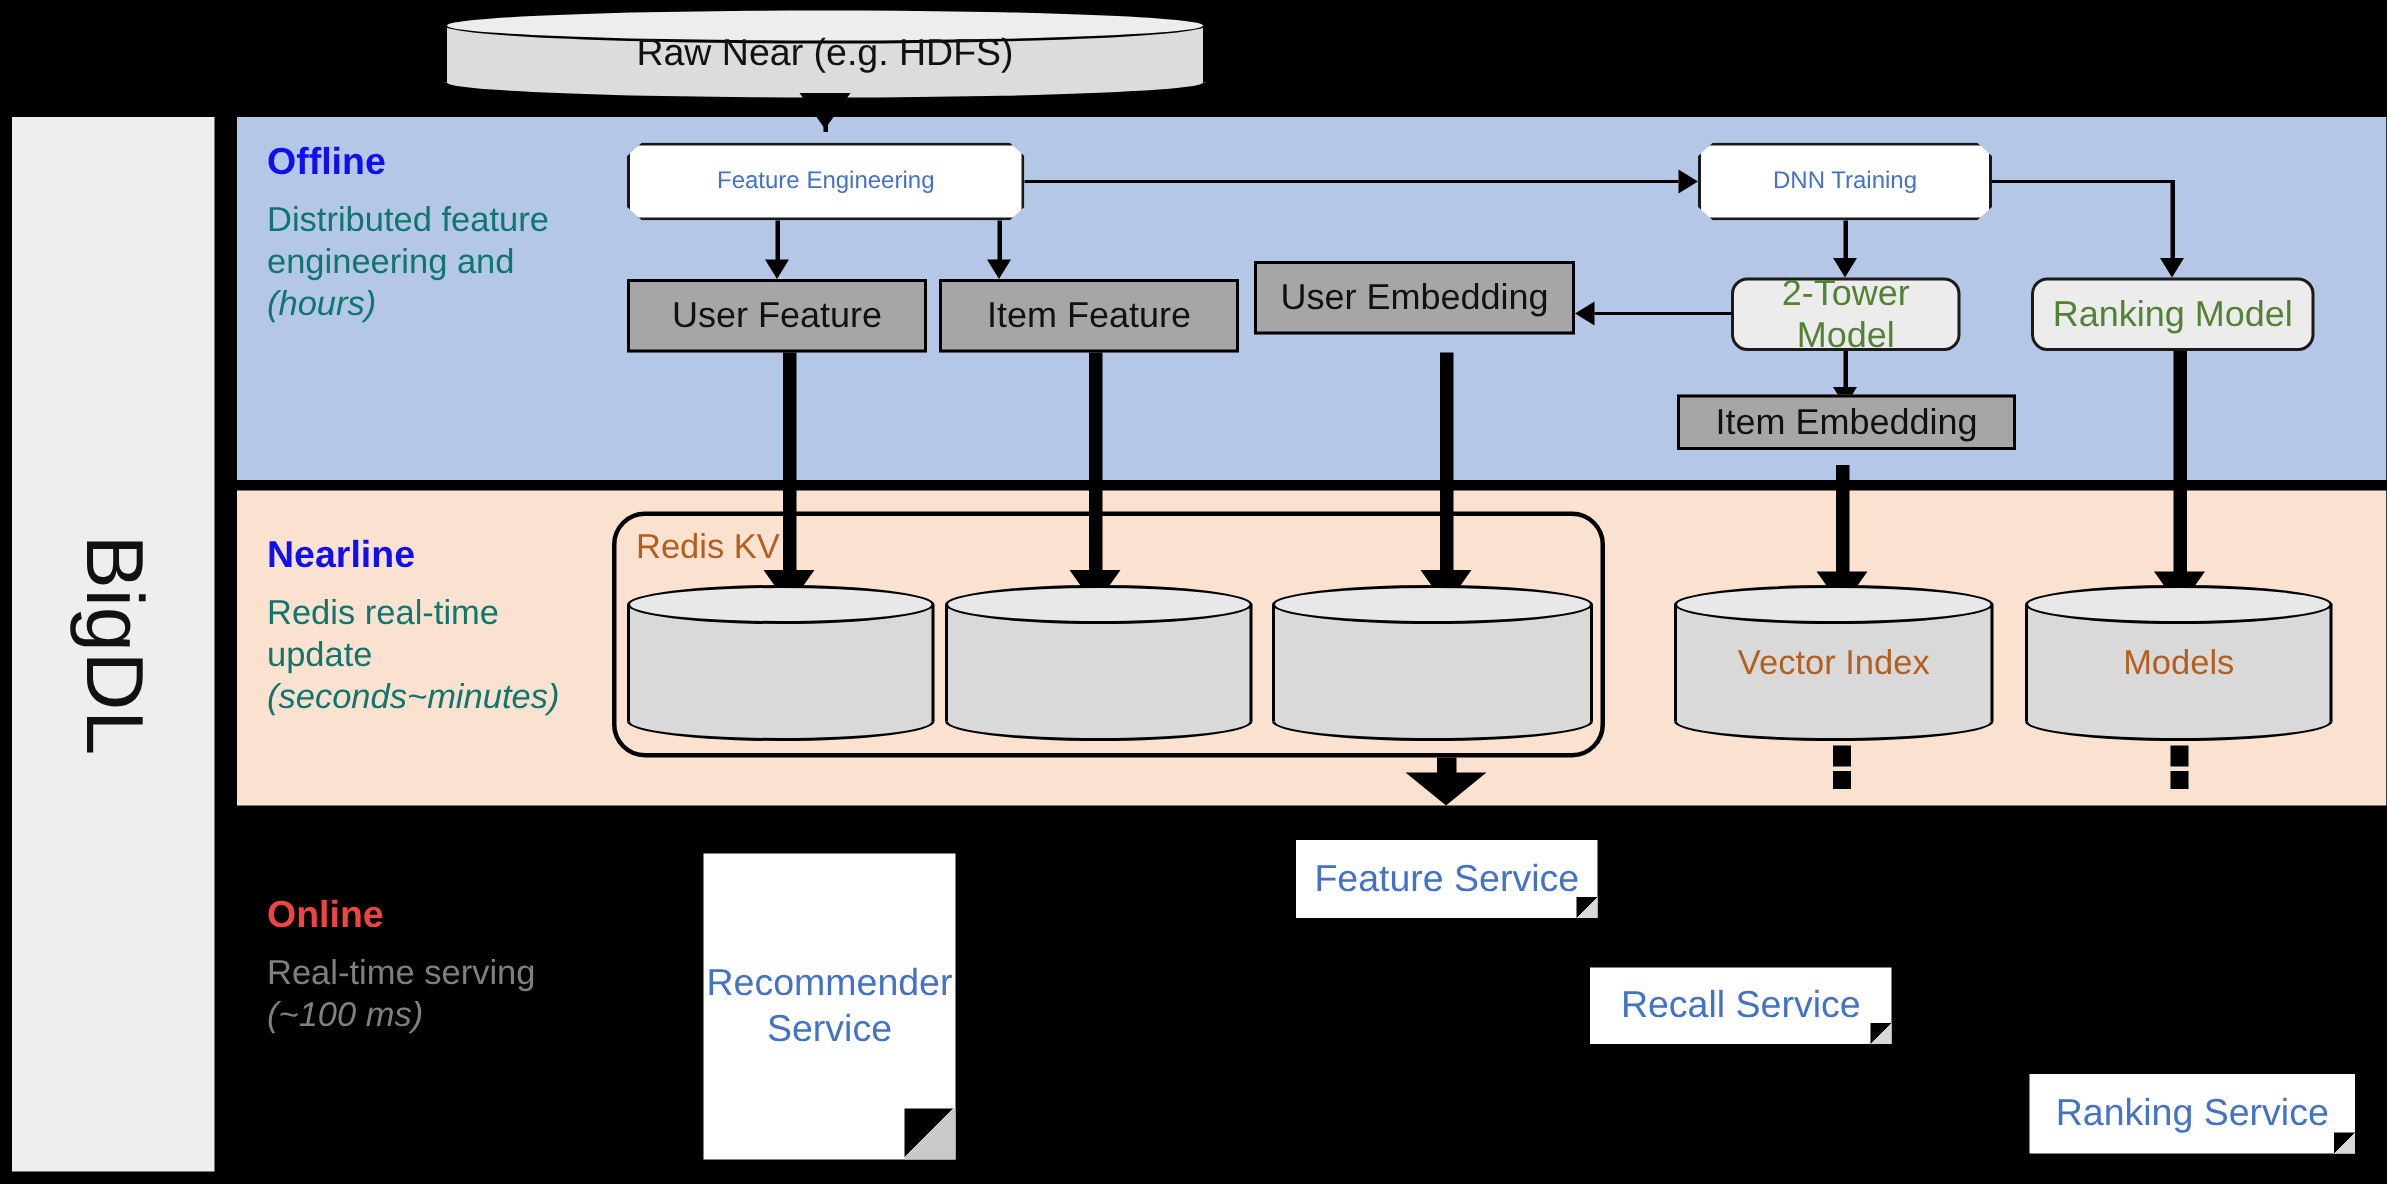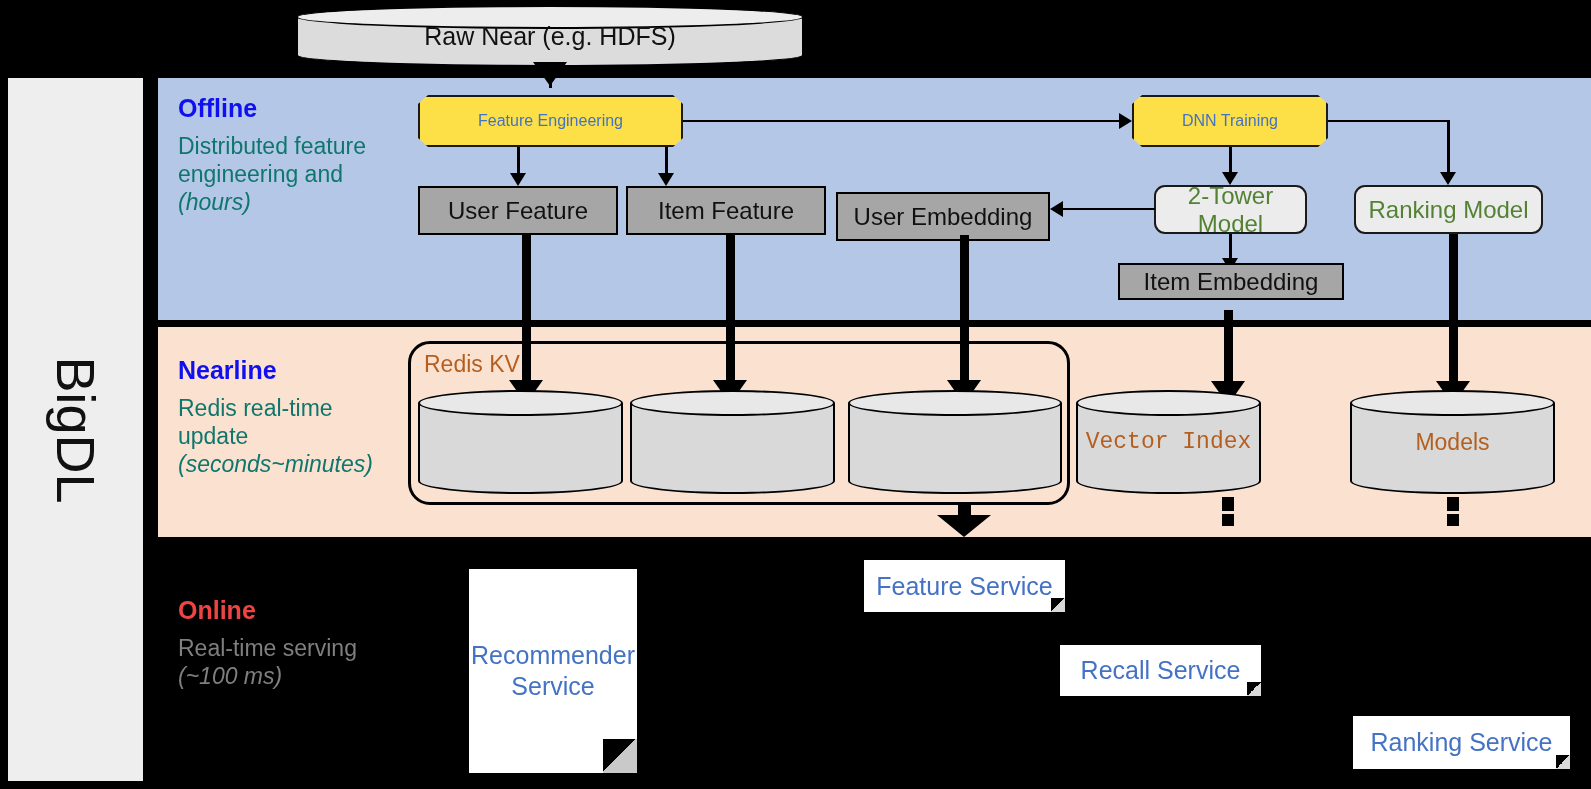--- a/index.html
+++ b/index.html
@@ -32,21 +32,21 @@
   #cap-online .cap-sub{color:#7f7f7f;}
 
   
   .node{position:absolute;box-sizing:border-box;display:flex;align-items:center;
         justify-content:center;text-align:center;}
   .gray-box{background:#a6a6a6;border:2.5px solid #000;color:#111;font-size:24px;}
   .card{background:#ececec;border:2.5px solid #1a1a1a;font-size:24px;}
   .rounded{border-radius:11px;}
 
   
-  .notch{background:#fde047;border:2.5px solid #1a1a1a;
+  .notch{background:#ffffff;border:2.5px solid #1a1a1a;
          clip-path:polygon(10px 0,calc(100% - 10px) 0,100% 9px,100% calc(100% - 9px),
                    calc(100% - 10px) 100%,10px 100%,0 calc(100% - 9px),0 9px);}
 
   .txt-blue{color:#4472c4;}
   .txt-green{color:#548235;}
   .txt-brown{color:#b45f20;}
 
   
   .cyl{position:absolute;}
   .cyl .body{position:absolute;left:0;right:0;top:13px;bottom:13px;
@@ -148,21 +148,21 @@
 
   <div class="aline" style="left:665px;top:147px;width:3px;height:28px;"></div>
   <div class="ahead-down" style="left:658px;top:173px;"></div>
 
   <div class="node gray-box" id="n-uf" style="left:418px;top:186px;width:200px;height:49px;">
     <span>User Feature</span>
   </div>
   <div class="node gray-box" id="n-if" style="left:626px;top:186px;width:200px;height:49px;">
     <span>Item Feature</span>
   </div>
-  <div class="node gray-box" id="n-ue" style="left:836px;top:192px;width:214px;height:49px;">
+  <div class="node gray-box" id="n-ue" style="left:836px;top:174px;width:214px;height:49px;">
     <span>User Embedding</span>
   </div>
 
   <div class="node card rounded" id="n-2t" style="left:1154px;top:185px;width:153px;height:49px;">
     <span class="txt-green">2-Tower Model</span>
   </div>
   <div class="node card rounded" id="n-rm" style="left:1354px;top:185px;width:189px;height:49px;">
     <span class="txt-green">Ranking Model</span>
   </div>
 
@@ -213,21 +213,21 @@
     <div class="top"></div>
     <div class="lbl"></div>
   </div>
   <div class="cyl" style="left:848px;top:390px;width:214px;height:104px;">
     <div class="bot"></div>
     <div class="body"></div>
     <div class="top"></div>
     <div class="lbl"></div>
   </div>
 
-  <div class="cyl" style="left:1076px;top:390px;width:185px;height:104px;font-family:Liberation Mono, monospace;">
+  <div class="cyl" style="left:1116px;top:390px;width:213px;height:104px;">
     <div class="bot"></div>
     <div class="body"></div>
     <div class="top"></div>
     <div class="lbl txt-brown">Vector Index</div>
   </div>
   <div class="cyl" style="left:1350px;top:390px;width:205px;height:104px;">
     <div class="bot"></div>
     <div class="body"></div>
     <div class="top"></div>
     <div class="lbl txt-brown">Models</div>

